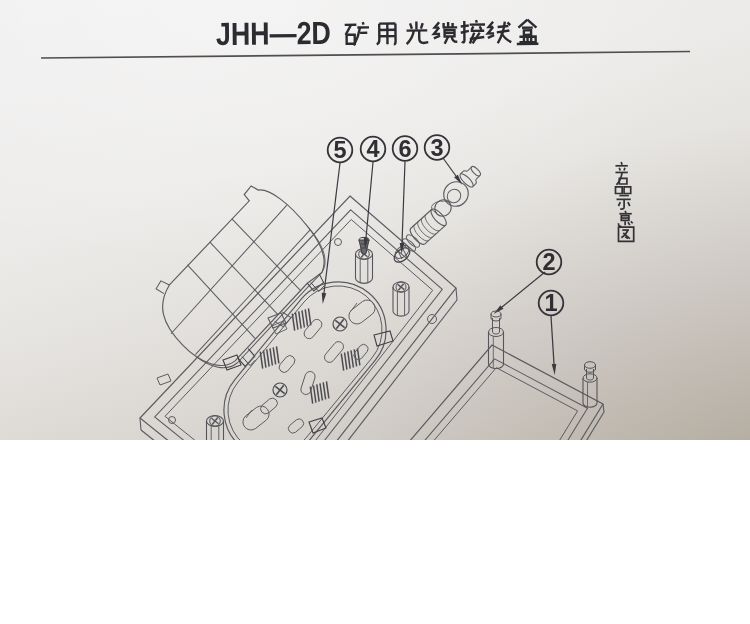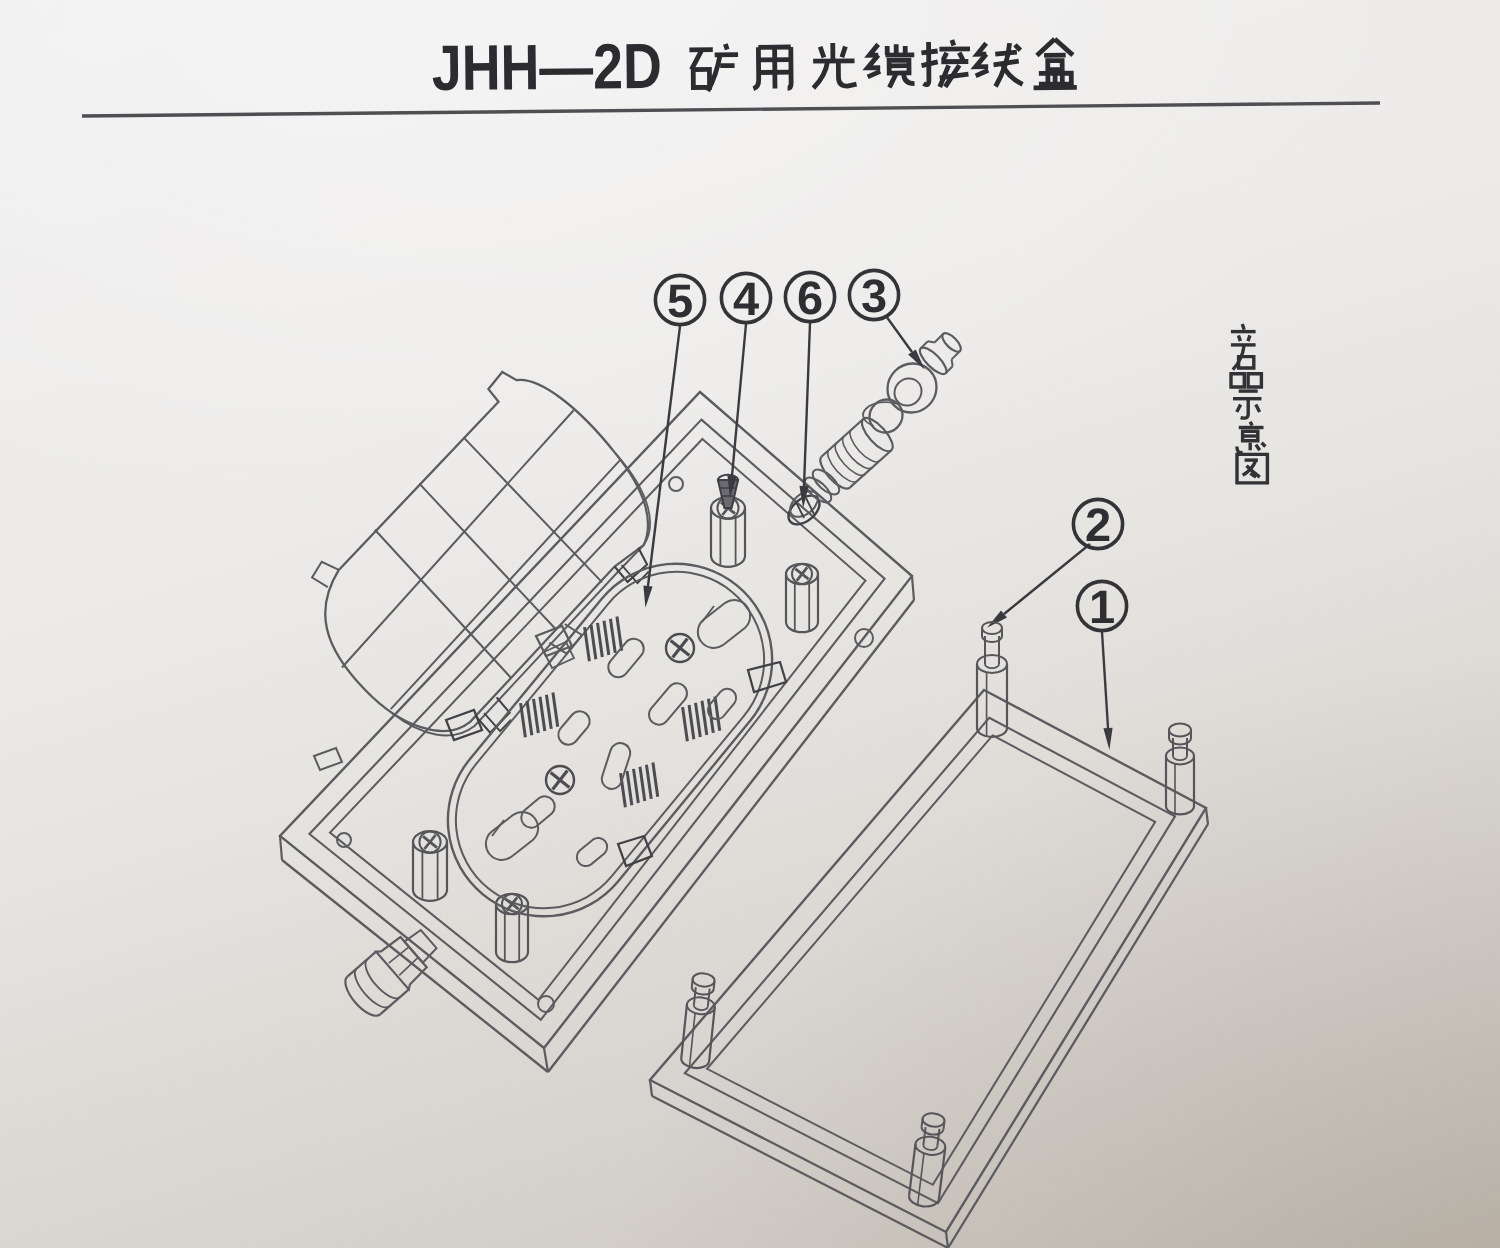--- a/index.html
+++ b/index.html
@@ -1,14 +1,14 @@
 <!DOCTYPE html>
 <html><head><meta charset="utf-8"><style>
 html,body{margin:0;padding:0;}
-#page{position:relative;width:750px;height:624px;overflow:hidden;
+#page{position:relative;width:750px;height:440px;overflow:hidden;
 background:
  radial-gradient(820px 450px at 30% 0%, rgba(255,255,255,0.38), rgba(255,255,255,0) 60%),
  radial-gradient(800px 600px at 105% 112%, rgba(99,84,60,0.21), rgba(99,84,60,0) 62%),
  linear-gradient(163deg, #f0eff0 0%, #ecebe9 36%, #e7e5e2 50%, #dfdcd8 64%, #d6d2ce 78%, #cdc8c1 92%, #c8c2b9 100%);
 }
 svg{position:absolute;left:0;top:0;filter:blur(0.28px);}
 </style></head><body>
 <div id="page">
 <svg width="750" height="624" viewBox="0 0 750 624">
 <g transform="rotate(-0.55 375 45)">

